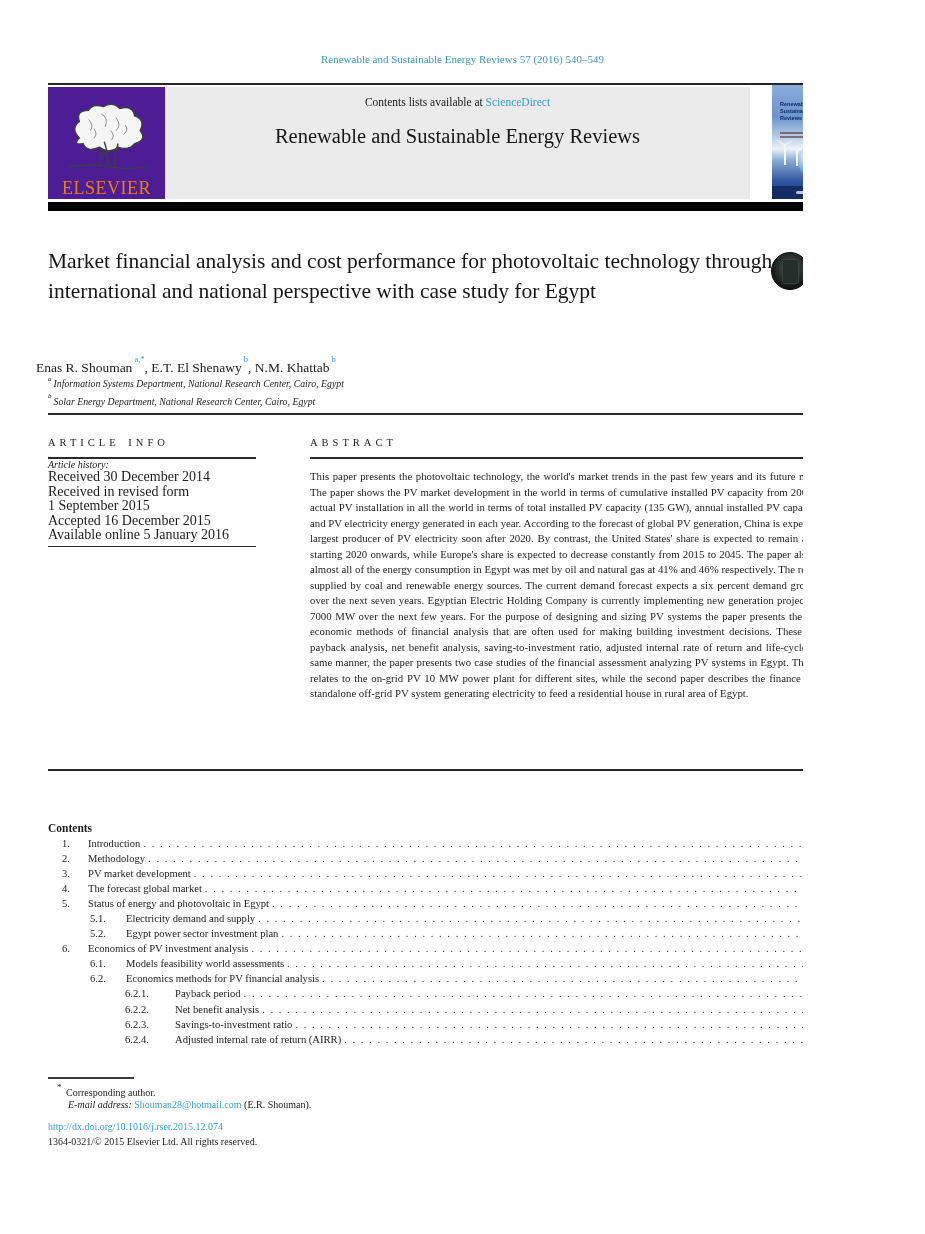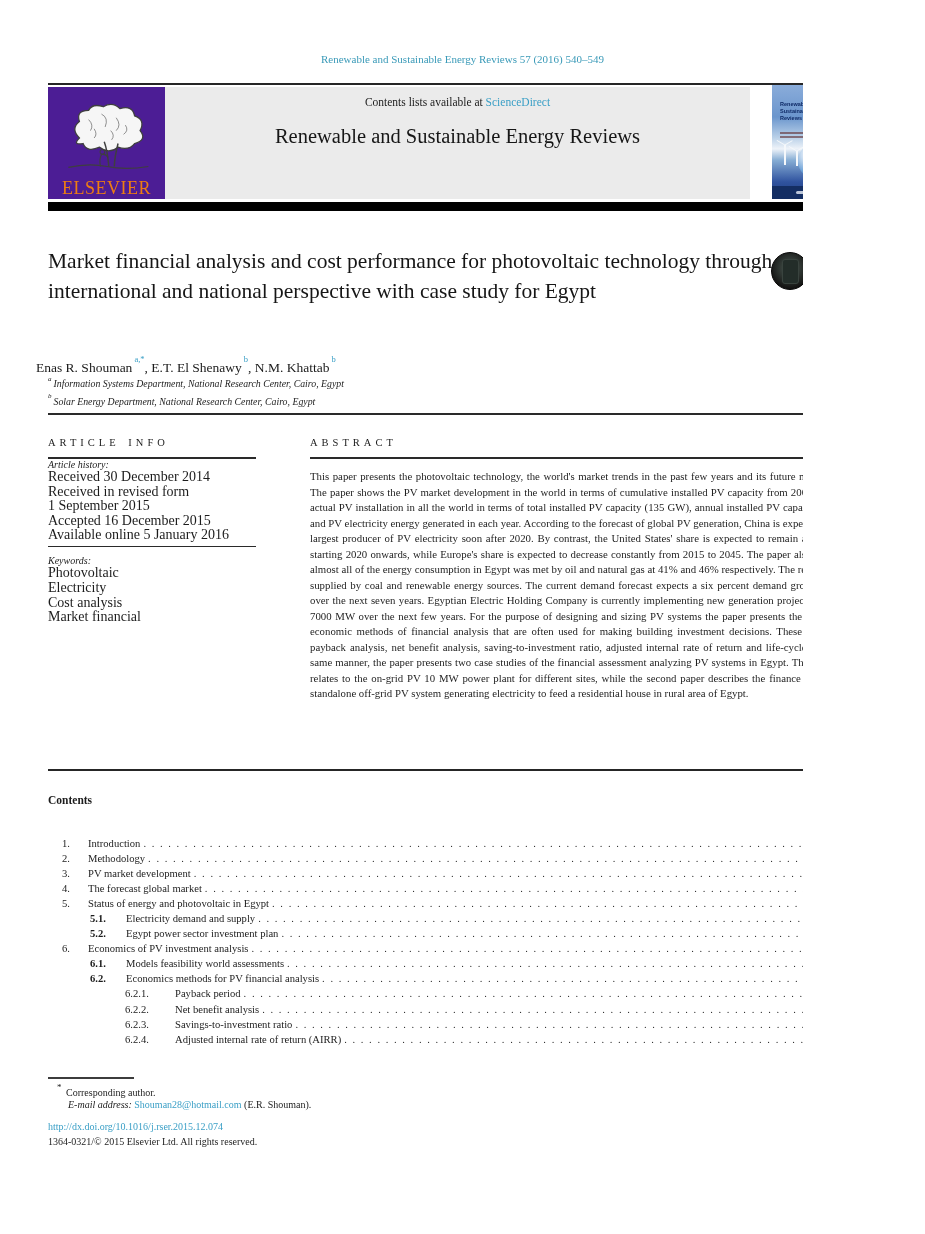--- a/index.html
+++ b/index.html
@@ -85,26 +85,26 @@
   .info-line { font-size:14px; line-height:14.6px; }
   .info-rule { height:1.5px; background:#2a2a2a; margin-top:3px; }
   .keywords-block { margin-top:8px; }
 
   .abs-text { margin-top:10px; font-size:10.8px; line-height:15.5px; text-align:justify; color:#1e1e1e; }
   .abs-copy { margin-top:0px; font-size:10.8px; line-height:15.5px; text-align:right; }
 
   .rule-abs-bottom { position:absolute; left:48px; top:769px; width:813px; height:2px; background:#262626; }
 
   
-  .contents-heading { position:absolute; left:48px; top:794px; font-size:11.5px; font-weight:bold; }
+  .contents-heading { position:absolute; left:48px; top:822px; font-size:11.5px; font-weight:bold; }
   .toc { position:absolute; left:62px; top:836px; width:799px; font-size:10.6px; }
   .toc-row { display:flex; align-items:baseline; line-height:15.05px; white-space:nowrap; }
   .toc-row .num { flex:0 0 auto; }
   .toc-row.lvl1 .num { width:26px; }
-  .toc-row.lvl2 { padding-left:28px; } .toc-row.lvl2 .num { width:36px;font-weight:bold; }
+  .toc-row.lvl2 { padding-left:28px; } .toc-row.lvl2 .num { width:36px; }
   .toc-row.lvl3 { padding-left:63px; } .toc-row.lvl3 .num { width:50px; }
   .toc-row .dots { flex:1 1 auto; overflow:hidden; white-space:nowrap; letter-spacing:1.5px;
     color:#1c1c1c; margin:0 3px; }
   .toc-row .pg { flex:0 0 auto; text-align:right; min-width:22px; }
 
   
   .foot-rule { position:absolute; left:48px; top:1077px; width:86px; height:2px; background:#3c3c3c; }
   .foot-corr { position:absolute; left:57px; top:1084px; font-size:10px; }
   .foot-corr sup { font-size:9px; position:relative; top:-0.2em; margin-right:2px; }
   .foot-email { position:absolute; left:68px; top:1099px; font-size:10px; }
@@ -172,29 +172,20 @@
     <div class="head-rule"></div>
     <div class="history-label">Article history:</div>
     <div id="history-list">
         <div class="info-line">Received 30 December 2014</div>
         <div class="info-line">Received in revised form</div>
         <div class="info-line">1 September 2015</div>
         <div class="info-line">Accepted 16 December 2015</div>
         <div class="info-line">Available online 5 January 2016</div>
       </div>
     <div class="info-rule"></div>
-    <div class="keywords-block">
-      <div class="keywords-label">Keywords:</div>
-      <div id="keywords-list">
-          <div class="info-line">Photovoltaic</div>
-          <div class="info-line">Electricity</div>
-          <div class="info-line">Cost analysis</div>
-          <div class="info-line">Market financial</div>
-        </div>
-    </div>
   </div>
 
   <div class="abs-col">
     <div class="sec-heading">ABSTRACT</div>
     <div class="head-rule"></div>
     <p class="abs-text">This paper presents the photovoltaic technology, the world's market trends in the past few years and its future map till 2050. The paper shows the PV market development in the world in terms of cumulative installed PV capacity from 2000 to 2013 as actual PV installation in all the world in terms of total installed PV capacity (135 GW), annual installed PV capacity (37 GW) and PV electricity energy generated in each year. According to the forecast of global PV generation, China is expected to be the largest producer of PV electricity soon after 2020. By contrast, the United States' share is expected to remain at about 15% starting 2020 onwards, while Europe's share is expected to decrease constantly from 2015 to 2045. The paper also shows that almost all of the energy consumption in Egypt was met by oil and natural gas at 41% and 46% respectively. The remainder was supplied by coal and renewable energy sources. The current demand forecast expects a six percent demand growth per year over the next seven years. Egyptian Electric Holding Company is currently implementing new generation projects to produce 7000 MW over the next few years. For the purpose of designing and sizing PV systems the paper presents the five relevant economic methods of financial analysis that are often used for making building investment decisions. These methods are payback analysis, net benefit analysis, saving-to-investment ratio, adjusted internal rate of return and life-cycle cost. In the same manner, the paper presents two case studies of the financial assessment analyzing PV systems in Egypt. The first case is relates to the on-grid PV 10 MW power plant for different sites, while the second paper describes the finance analysis of a standalone off-grid PV system generating electricity to feed a residential house in rural area of Egypt.</p>
   </div>
 
   <div class="rule-abs-bottom"></div>
 

